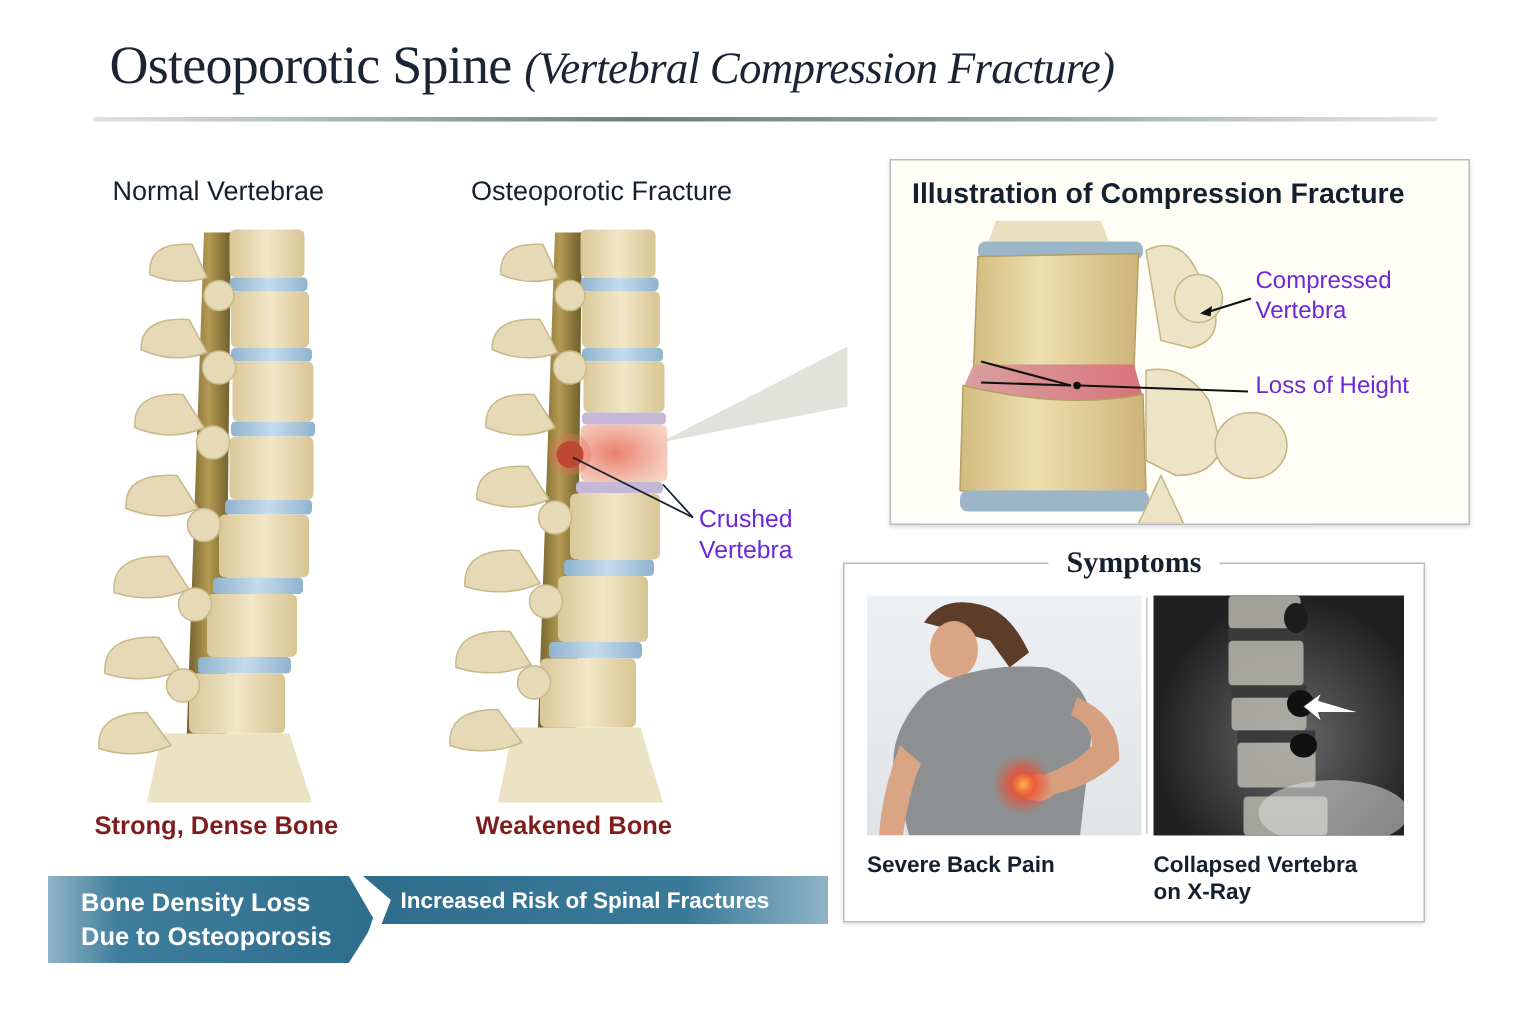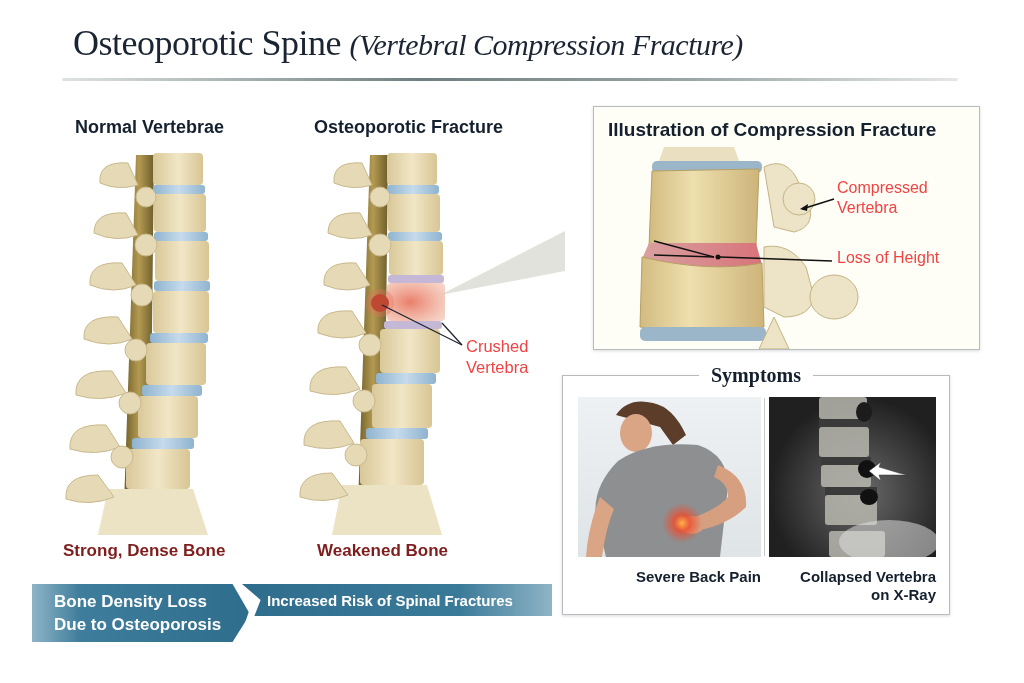--- a/index.html
+++ b/index.html
@@ -1,31 +1,31 @@
 <!DOCTYPE html>
 <html><head>
 <meta charset="utf-8">
 <style>
   html, body { margin:0; padding:0; }
   body { width:1024px; height:683px; background:#ffffff; position:relative; overflow:hidden; font-family:"Liberation Sans", sans-serif; color:#14202e; }
   .abs { position:absolute; }
   .title { left:73px; top:22px; font-family:"Liberation Serif", serif; font-size:36px; color:#1a2433; white-space:nowrap; letter-spacing:-0.5px; }
   .title .sub { font-style:italic; font-size:30px; }
   .rule { left:62px; top:78px; width:896px; height:3px; background:linear-gradient(90deg, rgba(150,160,160,0.3), #6f7f7f 40%, #9aa5a5 70%, rgba(190,195,195,0.4)); border-radius:2px; }
-  .col-head { font-size:18px; font-weight:bold; color:#14202e; white-space:nowrap;text-align:right; }
+  .col-head { font-size:18px; font-weight:normal; color:#14202e; white-space:nowrap;text-align:right; }
   .col-foot { font-size:17px; font-weight:bold; color:#7f1d1d; white-space:nowrap;margin-left:11px; }
   .panel { border:1px solid #b9bcbf; box-shadow:0 1px 3px rgba(0,0,0,0.15); }
   .panel-top { left:563px; top:106px; width:385px; height:242px; background:#fffef6; overflow:hidden;margin-left:30px; }
   .panel-title { left:14px; top:12px; font-size:19px; font-weight:bold; color:#14202e; white-space:nowrap; }
-  .label { font-size:16px; color:#ef4444; line-height:20px; white-space:nowrap; }
+  .label { font-size:16px; color:#6d28d9; line-height:20px; white-space:nowrap; }
   .panel-bot { left:562px; top:375px; width:386px; height:238px; background:#ffffff; }
   .sym-title { left:0; right:0; top:-12px; text-align:center; font-family:"Liberation Serif", serif; font-size:20px; font-weight:bold; }
   .sym-title span { background:#fff; padding:0 12px;margin-top:32px; }
   .photo { top:21px; height:160px; overflow:hidden; }
-  .caption { font-size:15px; font-weight:bold; color:#14202e; text-align:right; line-height:18px; }
+  .caption { font-size:15px; font-weight:bold; color:#14202e; text-align:left; line-height:18px; }
   .banner-left { left:32px; top:584px; width:218px; height:58px; background:linear-gradient(90deg,#8fb4c6 0%, #3f7d9c 22%, #2f6d8d 100%); clip-path:polygon(0 0, 92% 0, 100% 52%, 92% 100%, 0 100%); }
   .banner-right { left:242px; top:584px; width:310px; height:32px; background:linear-gradient(90deg,#2f6d8d 0%, #3a7a99 70%, #8fb4c6 100%); clip-path:polygon(0 0, 100% 0, 100% 100%, 4% 100%, 6% 50%); }
   .banner-sep { left:238px; top:584px; width:16px; height:58px; }
   .banner-text { color:#ffffff; font-weight:bold; white-space:nowrap; }
 </style>
 </head>
 <body>
 
 <div class="abs title">
   <span>Osteoporotic Spine</span>

